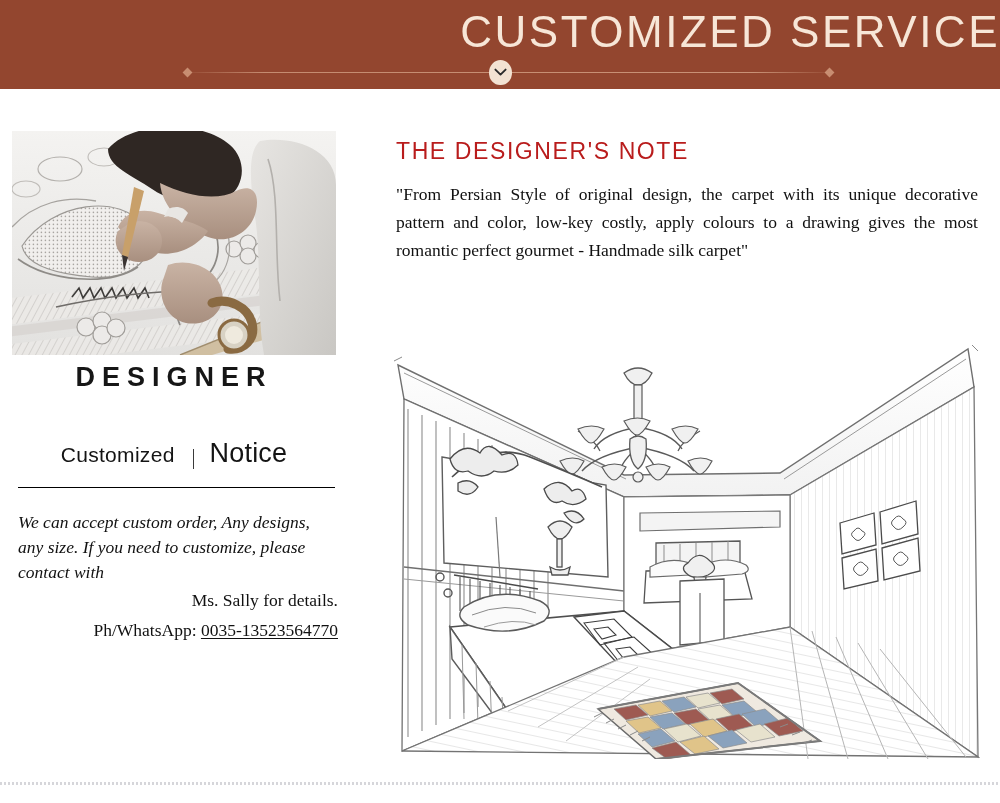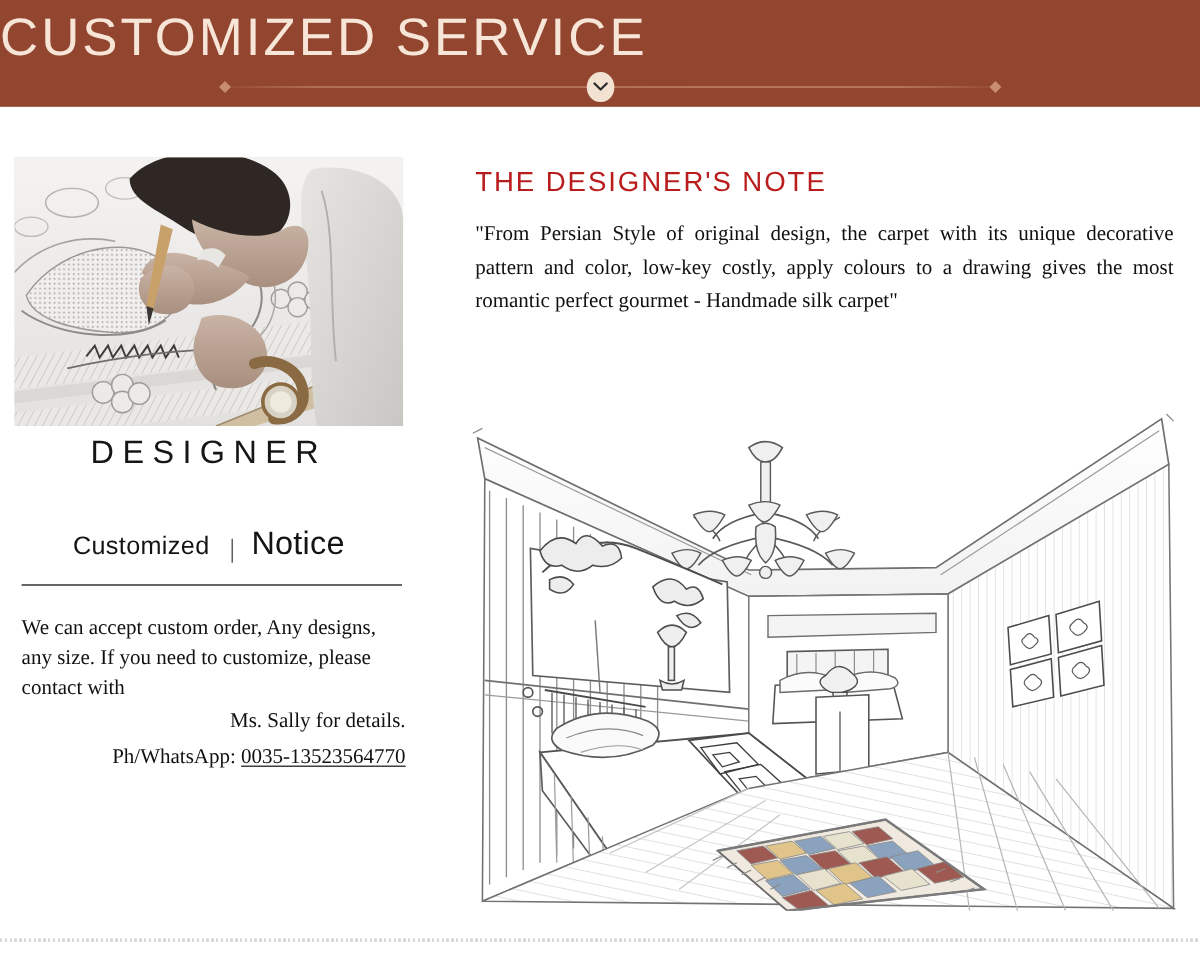--- a/index.html
+++ b/index.html
@@ -21,21 +21,21 @@
     left: 0; top: 0;
     width: 1000px;
     height: 89px;
     background: #93462f;
     overflow: hidden;
   }
   .banner-title {
     position: absolute;
     left: 0; top: 6px;
     width: 1000px;
-    text-align: left;
+    text-align: right;
     color: #f7e6d7;
     font-family: "Liberation Sans", sans-serif;
     font-size: 44px;
     font-weight: 300;
     letter-spacing: 2.5px;
     line-height: 52px;
     white-space: nowrap;
   }
   .banner-rule {
     position: absolute;
@@ -84,21 +84,21 @@
     background: #e9e9e7;
   }
   .designer-photo svg { display: block; width: 100%; height: 100%; }
 
   .designer-title {
     position: absolute;
     left: 12px; top: 362px;
     width: 324px;
     text-align: center;
     font-size: 27px;
-    font-weight: 400;
+    font-weight: 700;
     letter-spacing: 7px;
     color: #161616;
     font-family: "Liberation Sans", sans-serif;
   }
 
   .cn-row {
     position: absolute;
     left: 12px; top: 438px;
     width: 324px;
     text-align: center;
@@ -137,20 +137,21 @@
     position: absolute;
     left: 18px; top: 510px;
     width: 320px;
     font-family: "Liberation Serif", serif;
     font-size: 17.5px;
     color: #111111;
   }
   .contact-para {
     margin: 0;
     line-height: 25px;
+    font-style: italic;
   }
   .contact-line {
     margin: 0;
     line-height: 30px;
     white-space: nowrap;
     text-align: right;
   }
   .contact-line .lbl { }
   .contact-line .val {
     text-decoration: underline;

